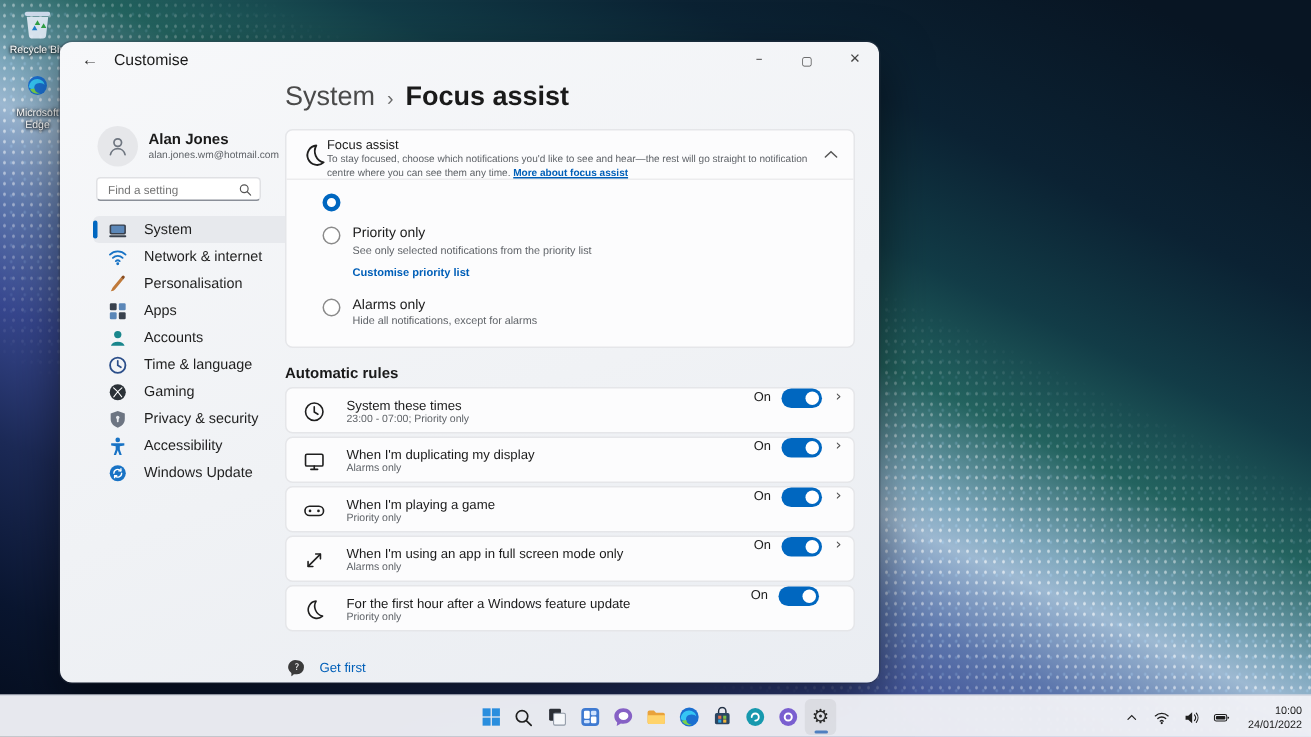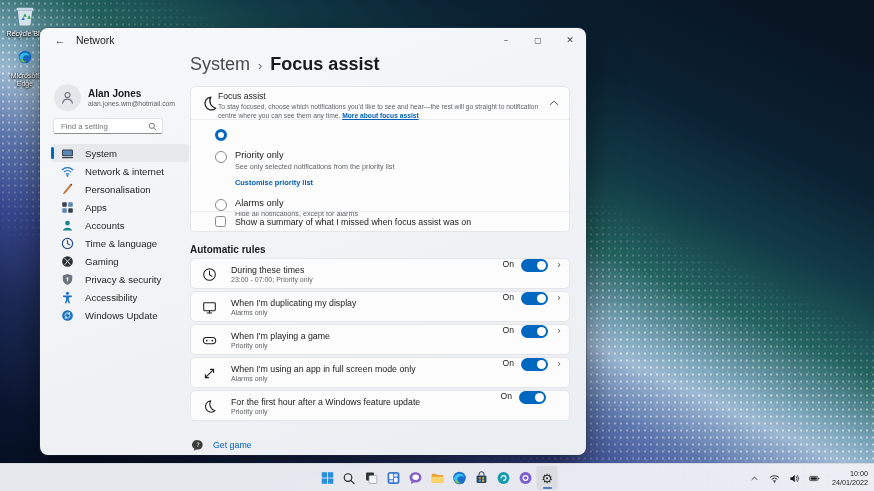--- a/index.html
+++ b/index.html
@@ -33,21 +33,21 @@
     background:linear-gradient(160deg,#f7f8fa 0%,#f0f2f5 55%,#eaedf2 100%);
     box-shadow:0 14px 34px rgba(0,0,0,.55),0 0 0 1px rgba(60,70,90,.35);z-index:3;overflow:hidden;}
   #titlebar{position:absolute;left:0;top:0;right:0;height:24px;display:flex;align-items:center;}
   #back-btn{margin-left:12px;font-size:11px;color:#333;width:16px;text-align:center;cursor:default;}
   #win-title{font-size:10.5px;color:#1a1a1a;margin-left:8px;}
   #win-controls{position:absolute;right:0;top:0;height:24px;display:flex;}
   .wc{width:32px;height:24px;display:flex;align-items:center;justify-content:center;
     font-size:9px;color:#444;font-family:"DejaVu Sans",sans-serif;}
 
   
-  #sidebar{position:absolute;left:5px;top:24px;bottom:0;width:150px;}
+  #sidebar{position:absolute;left:16px;top:24px;bottom:0;width:150px;}
   #profile{position:absolute;left:9px;top:32px;display:flex;align-items:center;}
   #avatar{width:27px;height:27px;border-radius:50%;background:#e6e7ea;display:flex;align-items:center;justify-content:center;}
   #profile-tx{margin-left:7px;}
   #profile-name{font-size:10px;font-weight:bold;color:#1a1a1a;}
   #profile-email{font-size:6.8px;color:#5f6368;margin-top:1px;}
   #searchbox{position:absolute;left:8px;top:66px;width:110px;height:16px;background:#fff;
     border:1px solid #e0e1e4;border-bottom:1px solid #8a8f98;border-radius:3px;
     display:flex;align-items:center;padding:0 5px;}
   #searchbox input{border:none;outline:none;flex:1;font-size:7.8px;color:#333;background:transparent;
     font-family:"Liberation Sans","DejaVu Sans",sans-serif;min-width:0;}
@@ -149,21 +149,21 @@
             <path d="M3.4 16.4c2.2 4.2 7.4 6.2 11.6 4.2-3.2 0-6.3-2.2-6.3-5.3z" fill="#7ad24a"></path>
           </svg>
         </span>
         <div class="dt-label">Microsoft Edge</div>
       </div>
     </div>
 
   <div id="win">
     <div id="titlebar">
       <span id="back-btn">←</span>
-      <span id="win-title">Network</span>
+      <span id="win-title">Customise</span>
       <div id="win-controls">
         <span class="wc">–</span>
         <span class="wc" style="font-size:8px;">▢</span>
         <span class="wc">✕</span>
       </div>
     </div>
 
     <div id="sidebar">
       <div id="profile">
         <div id="avatar">
@@ -323,36 +323,32 @@
               <div class="opt-tx"><div class="opt-label">Priority only</div><div class="opt-desc">See only selected notifications from the priority list</div><a class="opt-link">Customise priority list</a></div>
             </div>
             <div class="opt">
               <span class="radio"></span>
               <div class="opt-tx">
                 <div class="opt-label">Alarms only</div>
                 <div class="opt-desc">Hide all notifications, except for alarms</div>
               </div>
             </div>
           </div>
-        <div id="summary-row">
-          <span id="summary-check"></span>
-          <span id="summary-label">Show a summary of what I missed when focus assist was on</span>
-        </div>
       </div>
 
       <div id="rules-heading">Automatic rules</div>
       <div id="rules-list">
           <div class="rule card">
             <span class="ic rule-ic">
               <svg width="15" height="15" viewBox="0 0 16 16">
                 <circle cx="8" cy="8" r="6.2" fill="none" stroke="currentColor" stroke-width="1.15"></circle>
                 <path d="M8 4.4v3.8l2.6 1.6" fill="none" stroke="currentColor" stroke-width="1.15" stroke-linecap="round"></path>
               </svg>
             </span>
-            <div class="rule-title">During these times</div>
+            <div class="rule-title">System these times</div>
             <div class="rule-sub">23:00 - 07:00; Priority only</div>
             <div class="rule-right">
               <span class="on-label">On</span>
               <span class="toggle"></span>
               <span class="chev-r">›</span>
             </div>
           </div>
           <div class="rule card">
             <span class="ic rule-ic">
               <svg width="15" height="15" viewBox="0 0 16 16">
@@ -415,21 +411,21 @@
           </div>
         </div>
 
       <div id="get-help">
         <span class="ic">
           <svg width="12" height="12" viewBox="0 0 16 16">
               <path d="M8 1.6a6.2 6.2 0 0 1 0 12.4H5.2L3 16v-3.2A6.2 6.2 0 0 1 8 1.6z" fill="#3b3b3b"></path>
               <text x="8" y="10.6" text-anchor="middle" font-size="8" fill="#fff" font-family="DejaVu Sans">?</text>
             </svg>
         </span>
-        <span id="get-help-label">Get game</span>
+        <span id="get-help-label">Get first</span>
       </div>
     </div>
   </div>
 
   <div id="taskbar">
     <div id="tb-center">
         <div class="tb-btn">
           <span class="ic">
             <svg width="14" height="14" viewBox="0 0 16 16">
               <rect x="1.4" y="1.4" width="6.1" height="6.1" fill="#2a8ede"></rect>

